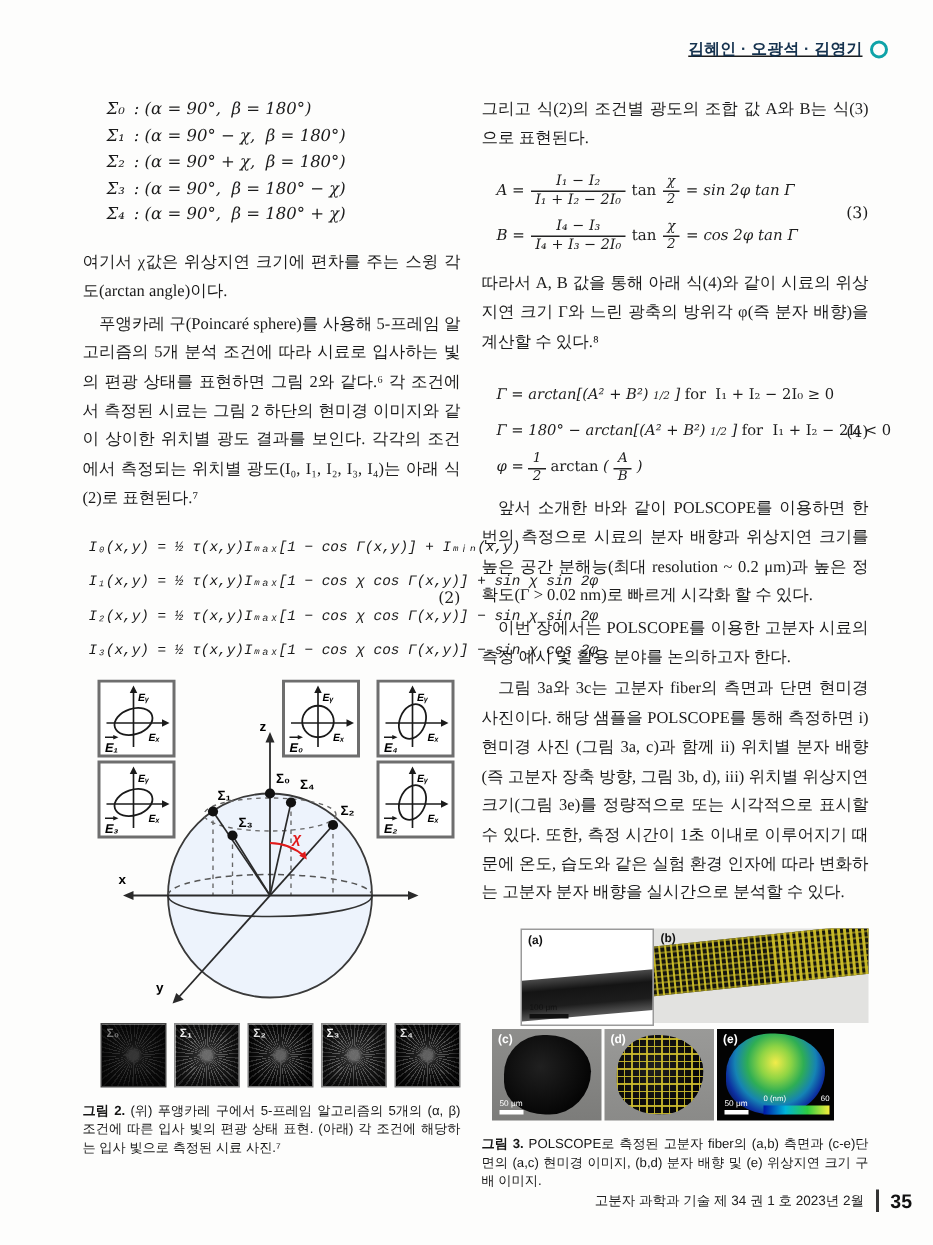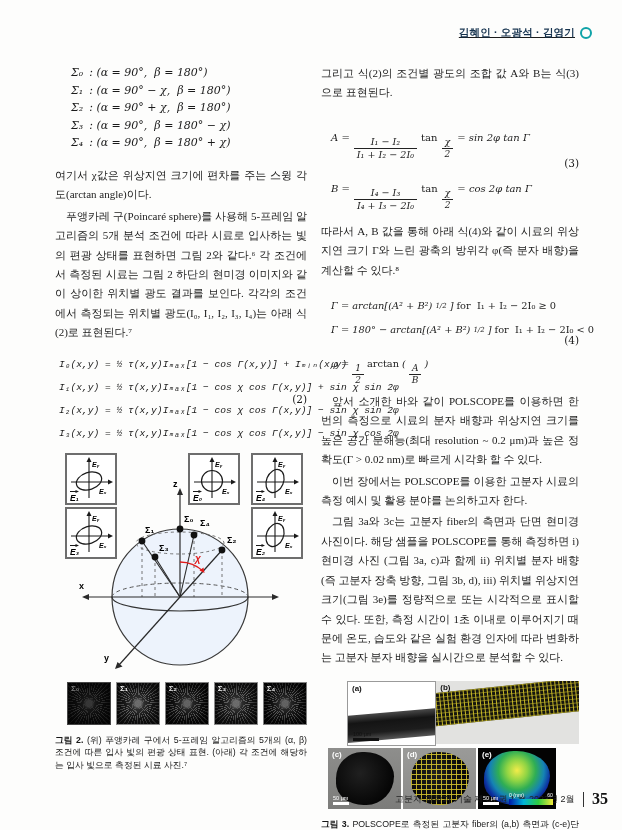--- a/index.html
+++ b/index.html
@@ -39,21 +39,21 @@
      box-shadow:inset 0 0 10px 5px rgba(0,0,0,.78);}
   .thumb.dark{filter:brightness(.5);}
   .thumb.b2{filter:brightness(.92) contrast(1.05);}
   .thumb-label{position:absolute;top:1px;left:3px;color:#f0f0f0;font-family:"Liberation Sans",sans-serif;font-size:8px;font-weight:bold;}
   figcaption{font-family:"Liberation Sans",sans-serif;font-size:8.8px;line-height:12.8px;color:#161616;text-align:justify;margin-top:9px;}
   figcaption b{font-weight:bold;margin-top:20px;}
   
   .eq3{position:relative;margin:12px 0 10px 10px;}
   .eq3row{display:flex;align-items:center;gap:4px;font-family:"DejaVu Serif",serif;font-style:italic;font-size:10px;margin:5px 0;}
   .frac{display:inline-flex;flex-direction:column;align-items:center;line-height:12px;font-size:9.6px;}
-  .fnum{padding:0 3px;margin-top:21px;}
+  .fnum{padding:0 3px;}
   .fden{border-top:1px solid #222;padding:0 3px;}
   .frac.small{font-size:9px;line-height:11px;}
   .fn{font-style:normal;}
   .eq4{position:relative;margin:14px 0 6px 10px;}
   .eq4line{font-family:"DejaVu Serif",serif;font-style:italic;font-size:9.8px;line-height:24px;display:flex;align-items:center;gap:3px;white-space:nowrap;}
   .eq4line sup{font-size:7px;}
   .forpart{margin-left:0;}
   .h22{font-family:"Liberation Sans",sans-serif;font-weight:bold;font-size:11.3px;margin:16px 0 6px 0;color:#111;}
   
   .fig3{position:relative;margin-top:13px;}
@@ -86,21 +86,21 @@
   .sbar .bar{display:block;width:26px;height:2.5px;background:#111;margin-top:1px;}
   .sbar.w{color:#fff;}
   .sbar.w .bar{background:#fff;width:16px;}
   .cbar{position:absolute;right:3px;bottom:4px;z-index:3;width:44px;font-size:5.2px;color:#fff;}
   .cbar .lbls{display:flex;justify-content:space-between;margin-bottom:1px;}
   .cbar .grad{height:6px;background:linear-gradient(90deg,#0017a8,#00b4d8,#2ecc40,#f5ec3a);}
   
   .footer{position:absolute;right:14px;bottom:22px;display:flex;align-items:center;gap:8px;}
   .journal{font-family:"Liberation Sans",sans-serif;font-size:9px;color:#222;}
   .fdiv{width:1.5px;height:15px;background:#333;}
-  .pageno{font-family:Liberation Serif, serif;font-weight:bold;font-size:16px;color:#111;}
+  .pageno{font-family:Liberation Sans, sans-serif;font-weight:bold;font-size:13px;color:#111;}
 </style>
 </head>
 <body>
 
 <div class="page">
 
   <div class="header">
     <span class="authors">김혜인 · 오광석 · 김영기</span>
     <span class="orcid"></span>
   </div>

